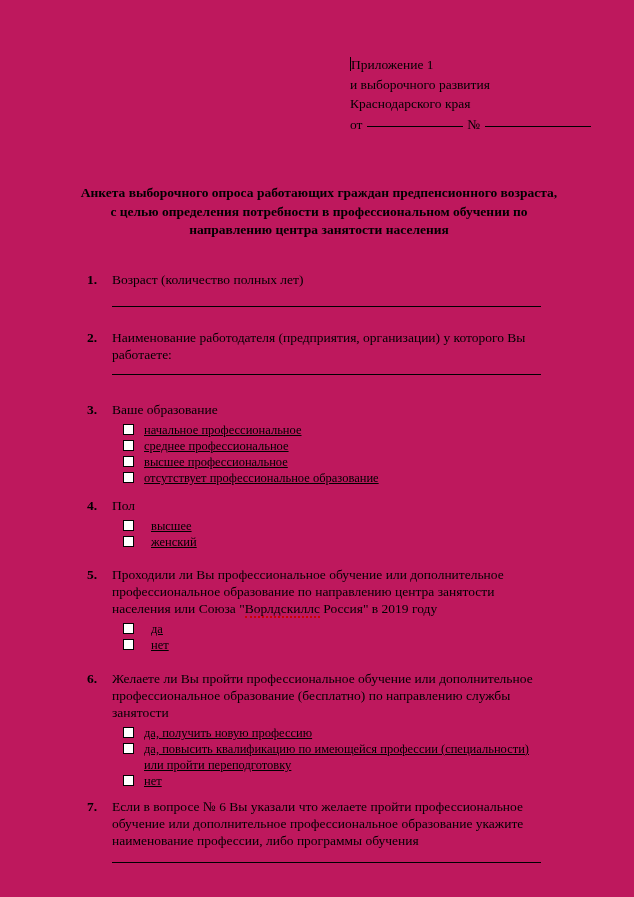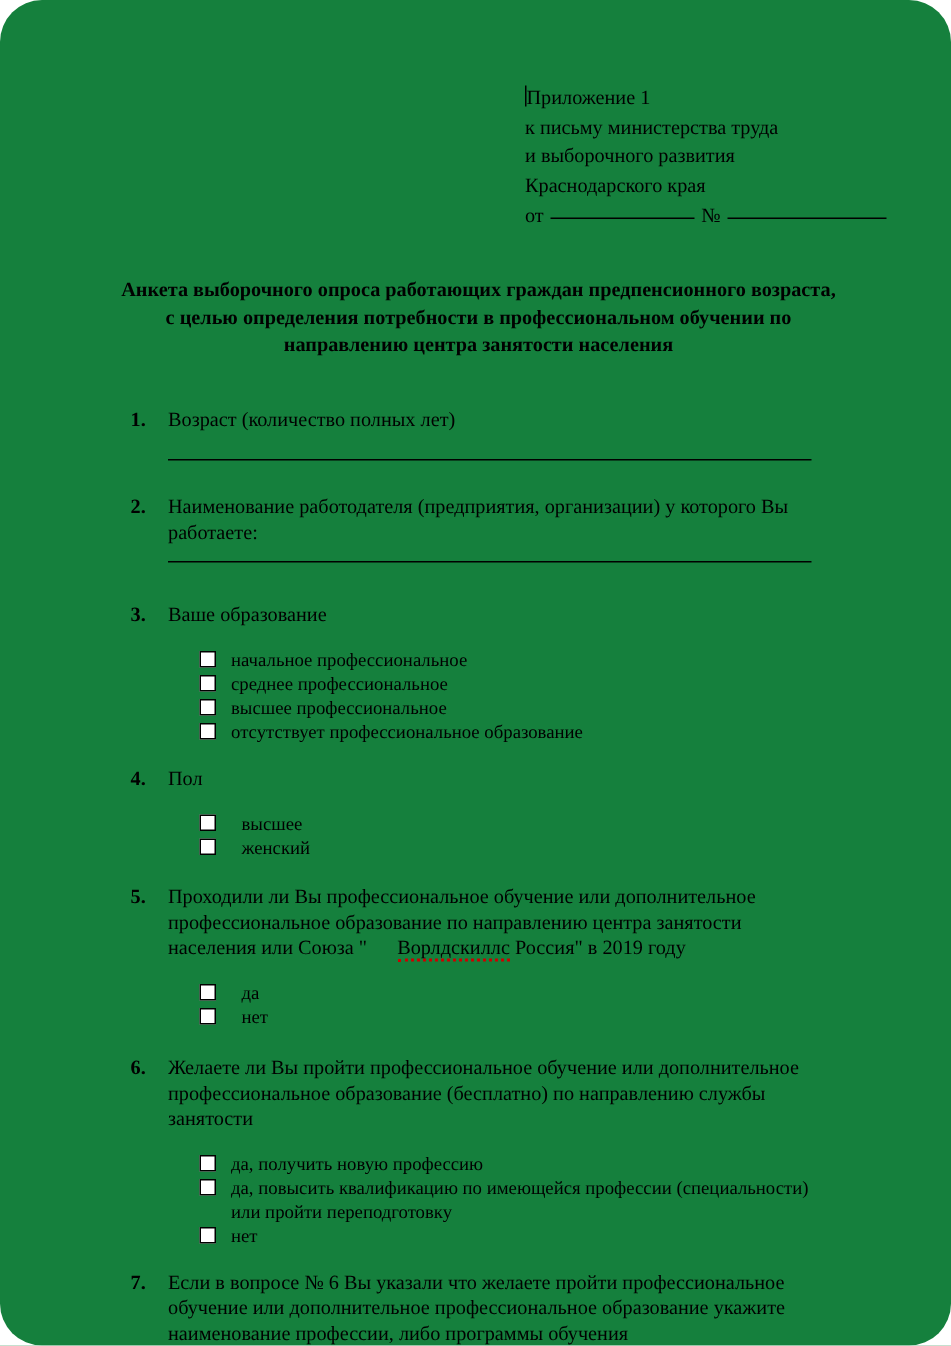--- a/index.html
+++ b/index.html
@@ -16,22 +16,21 @@
     color: #000000;
     overflow: hidden;
   }
 
   .page {
     position: absolute;
     left: 0;
     top: 0;
     width: 634px;
     height: 897px;
-    background: #15803d;
-    border-radius: 28px;
+    background: #be185d;
   }
 
   
   .header-block {
     position: absolute;
     left: 350px;
     top: 55px;
     width: 250px;
     font-size: 13.5px;
     line-height: 19.5px;
@@ -92,34 +91,34 @@
   }
   .q-text {
     font-weight: normal;
     font-size: 13.5px;
     line-height: 17px;
   }
   .spell-error {
     border-bottom: 2px dotted #cc0000;
     padding-bottom: 0px;
     text-decoration: none;
-    margin-left: 20px;
   }
 
   
   .answer-rule {
     border-bottom: 1.5px solid #000;
     height: 0;
   }
 
   
   .options {
     list-style: none;
-    margin: 14px;
+    margin: 4px;
     padding: 0;
+    text-decoration: underline;
   }
   .option {
     position: relative;
     font-weight: normal;
     font-size: 12.5px;
     line-height: 16px;
     padding-left: 28px;
     min-height: 16px;
   }
   .option.wide { padding-left: 35px; }
@@ -135,21 +134,20 @@
   }
   .option-label { display: block; }
 </style>
 </head>
 <body>
 
 <div class="page">
 
   <div class="header-block">
     <div class="header-line"><span class="caret"></span><span>Приложение 1</span></div>
-    <div class="header-line">к письму министерства труда</div>
     <div class="header-line">и выборочного развития</div>
     <div class="header-line">Краснодарского края</div>
     <div class="header-date-line">
       <span>от</span><span class="blank-rule rule-from"></span><span>№</span><span class="blank-rule rule-num"></span>
     </div>
   </div>
 
   <div class="doc-title">Анкета выборочного опроса работающих граждан предпенсионного возраста, с целью определения потребности в профессиональном обучении по направлению центра занятости населения</div>
 
   <div class="questions">

